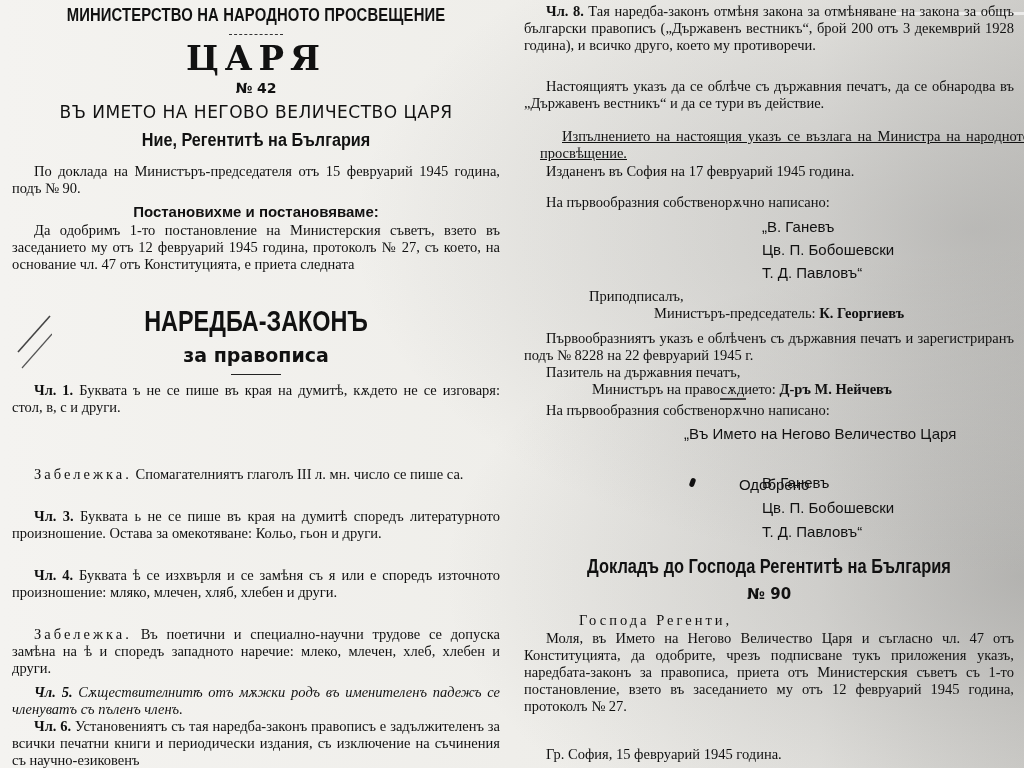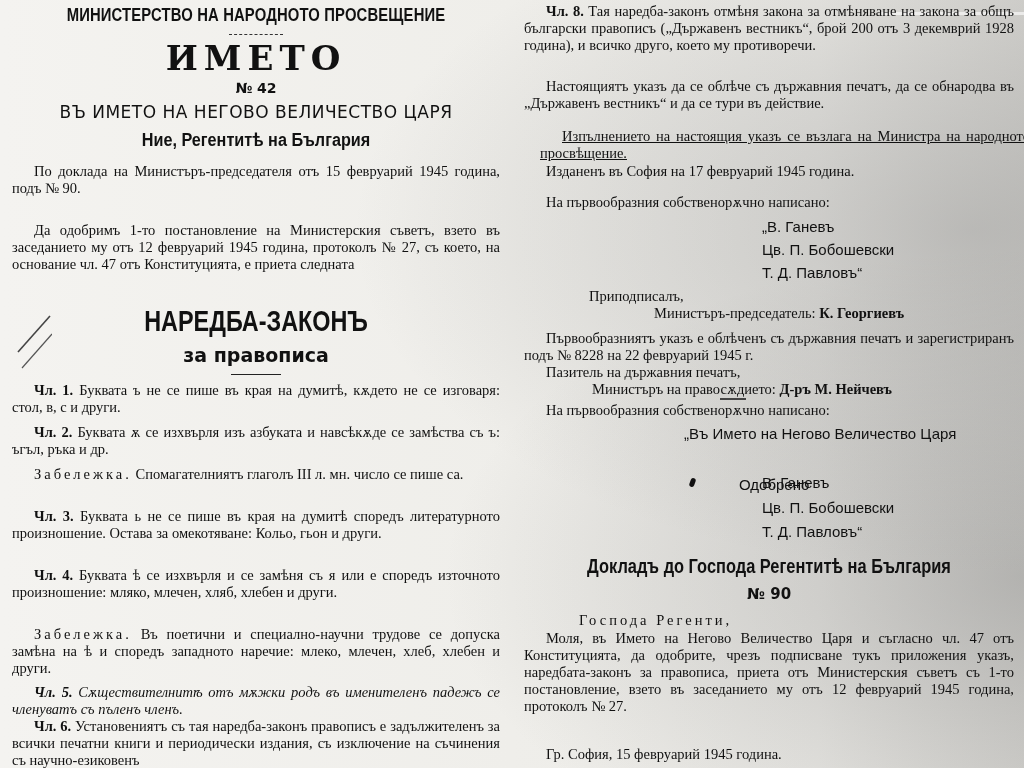--- a/index.html
+++ b/index.html
@@ -51,42 +51,42 @@
 </style>
 </head>
 <body>
 
 <div class="page">
   <div class="fold"></div>
 
   <div class="col col-left">
     <div class="abs center ministry">МИНИСТЕРСТВО НА НАРОДНОТО ПРОСВЕЩЕНИЕ</div>
     <div class="abs rule-short"></div>
-    <div class="abs center ukaz">ИМЕТО</div>
+    <div class="abs center ukaz">ЦАРЯ</div>
     <div class="abs center num42">№ 42</div>
     <div class="abs center in-name">ВЪ ИМЕТО НА НЕГОВО ВЕЛИЧЕСТВО ЦАРЯ</div>
     <div class="abs center we-regents">Ние, Регентитѣ на България</div>
 
     <div class="abs para" style="top:163px; left:0; width:488px;"><span class="indent"></span><span>По доклада на Министъръ-председателя отъ 15 февруарий 1945 година, подъ № 90.</span></div>
 
+    <div class="abs center b" style="top:203px; font-size:15px; font-family:'Liberation Sans',sans-serif;">Постановихме и постановяваме:</div>
 
     <div class="abs para" style="top:222px; left:0; width:488px;"><span class="indent"></span><span>Да одобримъ 1-то постановление на Министерския съветъ, взето въ заседанието му отъ 12 февруарий 1945 година, протоколъ № 27, съ което, на основание чл. 47 отъ Конституцията, е приета следната</span></div>
 
     <svg class="pen-mark" viewBox="0 0 40 60">
       <path d="M38 4 L6 40" stroke="#444" stroke-width="1.6" fill="none"></path>
       <path d="M40 22 L10 56" stroke="#555" stroke-width="1.2" fill="none"></path>
     </svg>
 
     <div class="abs center naredba">НАРЕДБА-ЗАКОНЪ</div>
     <div class="abs center za-pravopisa">за правописа</div>
     <div class="abs rule-mid"></div>
 
     <div class="abs para" style="top:382px; left:0; width:488px;"><span class="indent"></span><span class="b">Чл. 1.</span> <span>Буквата ъ не се пише въ края на думитѣ, кѫдето не се изговаря: стол, в, с и други.</span></div>
 
-    <div class="abs para" style="top:424px; left:0; width:488px;"><span class="indent"></span><span class="b">Чл. 2.</span> <span>Буквата ѫ се изхвърля изъ азбуката и навсѣкѫде се замѣства съ ъ: ъгъл, ръка и др.</span></div>
 
     <div class="abs para" style="top:466px; left:0; width:488px;"><span class="indent"></span><span class="spaced">Забележка.</span> <span>Спомагателниятъ глаголъ III л. мн. число се пише са.</span></div>
 
     <div class="abs para" style="top:508px; left:0; width:488px;"><span class="indent"></span><span class="b">Чл. 3.</span> <span>Буквата ь не се пише въ края на думитѣ споредъ литературното произношение. Остава за омекотяване: Кольо, гьон и други.</span></div>
 
     <div class="abs para" style="top:567px; left:0; width:488px;"><span class="indent"></span><span class="b">Чл. 4.</span> <span>Буквата ѣ се изхвърля и се замѣня съ я или е споредъ източното произношение: мляко, млечен, хляб, хлебен и други.</span></div>
 
     <div class="abs para" style="top:626px; left:0; width:488px;"><span class="indent"></span><span class="spaced">Забележка.</span> <span>Въ поетични и специално-научни трудове се допуска замѣна на ѣ и споредъ западното наречие: млеко, млечен, хлеб, хлебен и други.</span></div>
 
     <div class="abs para" style="top:684px; left:0; width:488px;font-style:italic;"><span class="indent"></span><span class="b">Чл. 5.</span> <span>Сѫществителнитѣ отъ мѫжки родъ въ именителенъ падежъ се членуватъ съ пъленъ членъ.</span></div>

